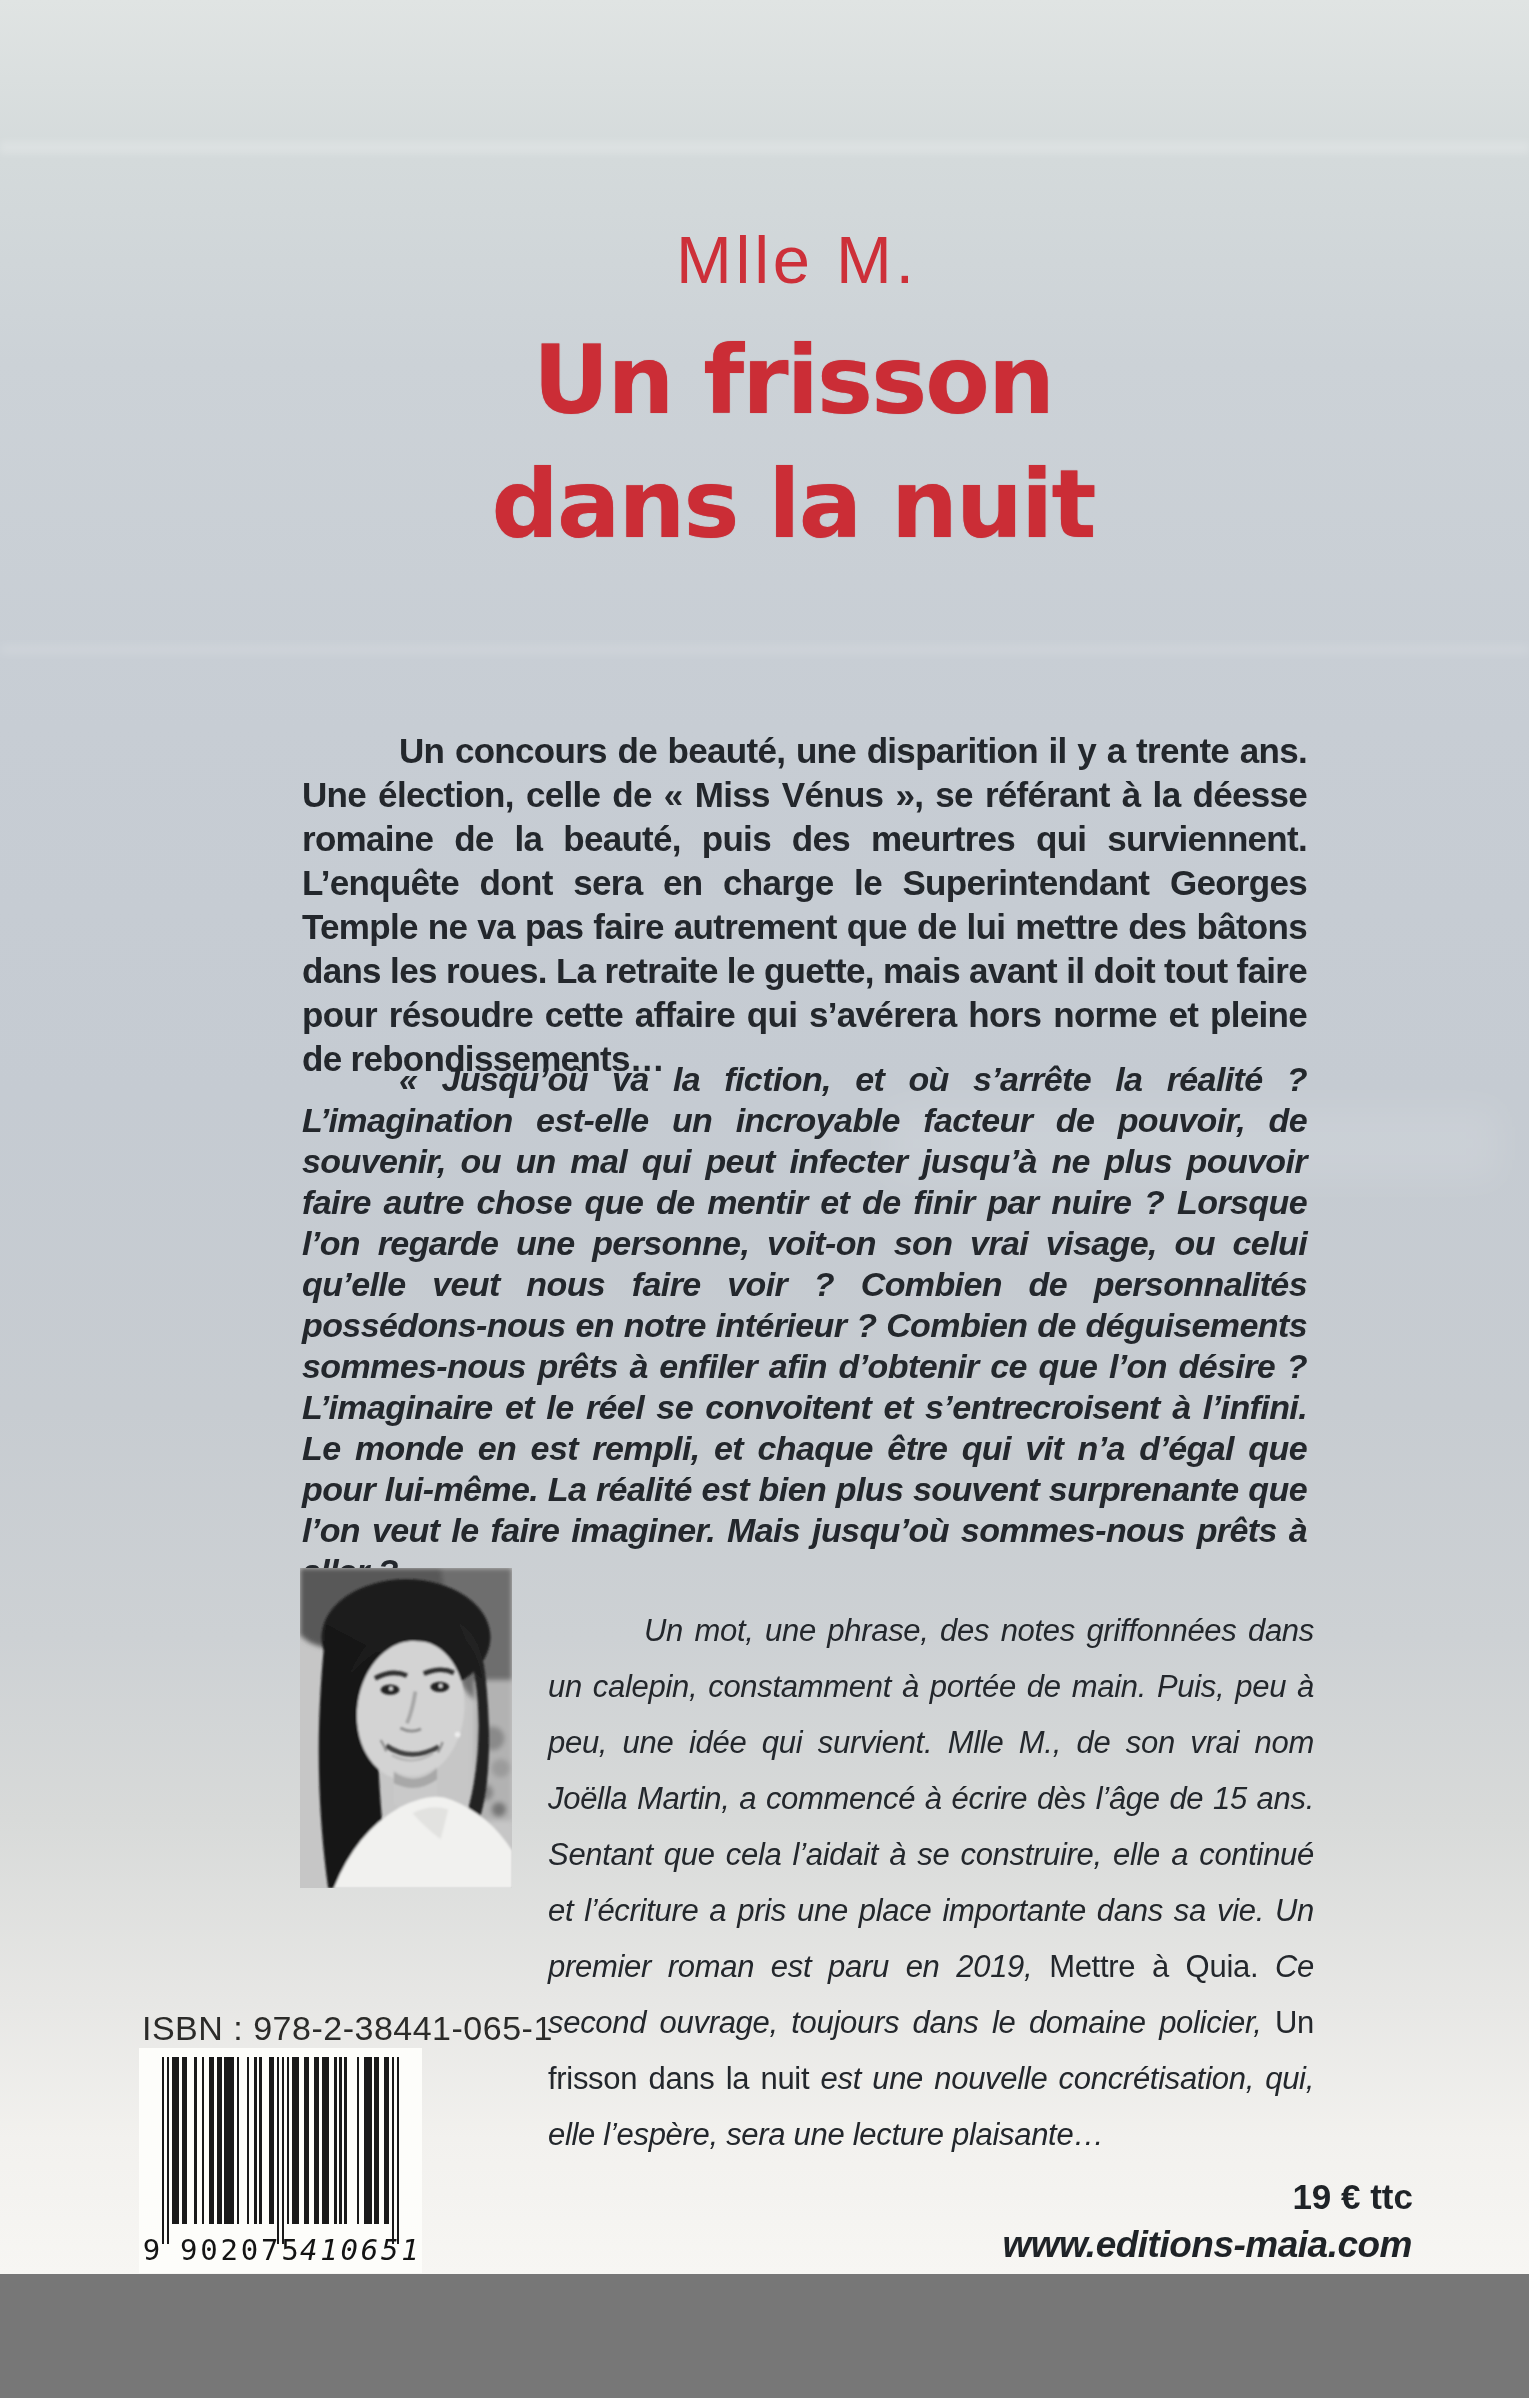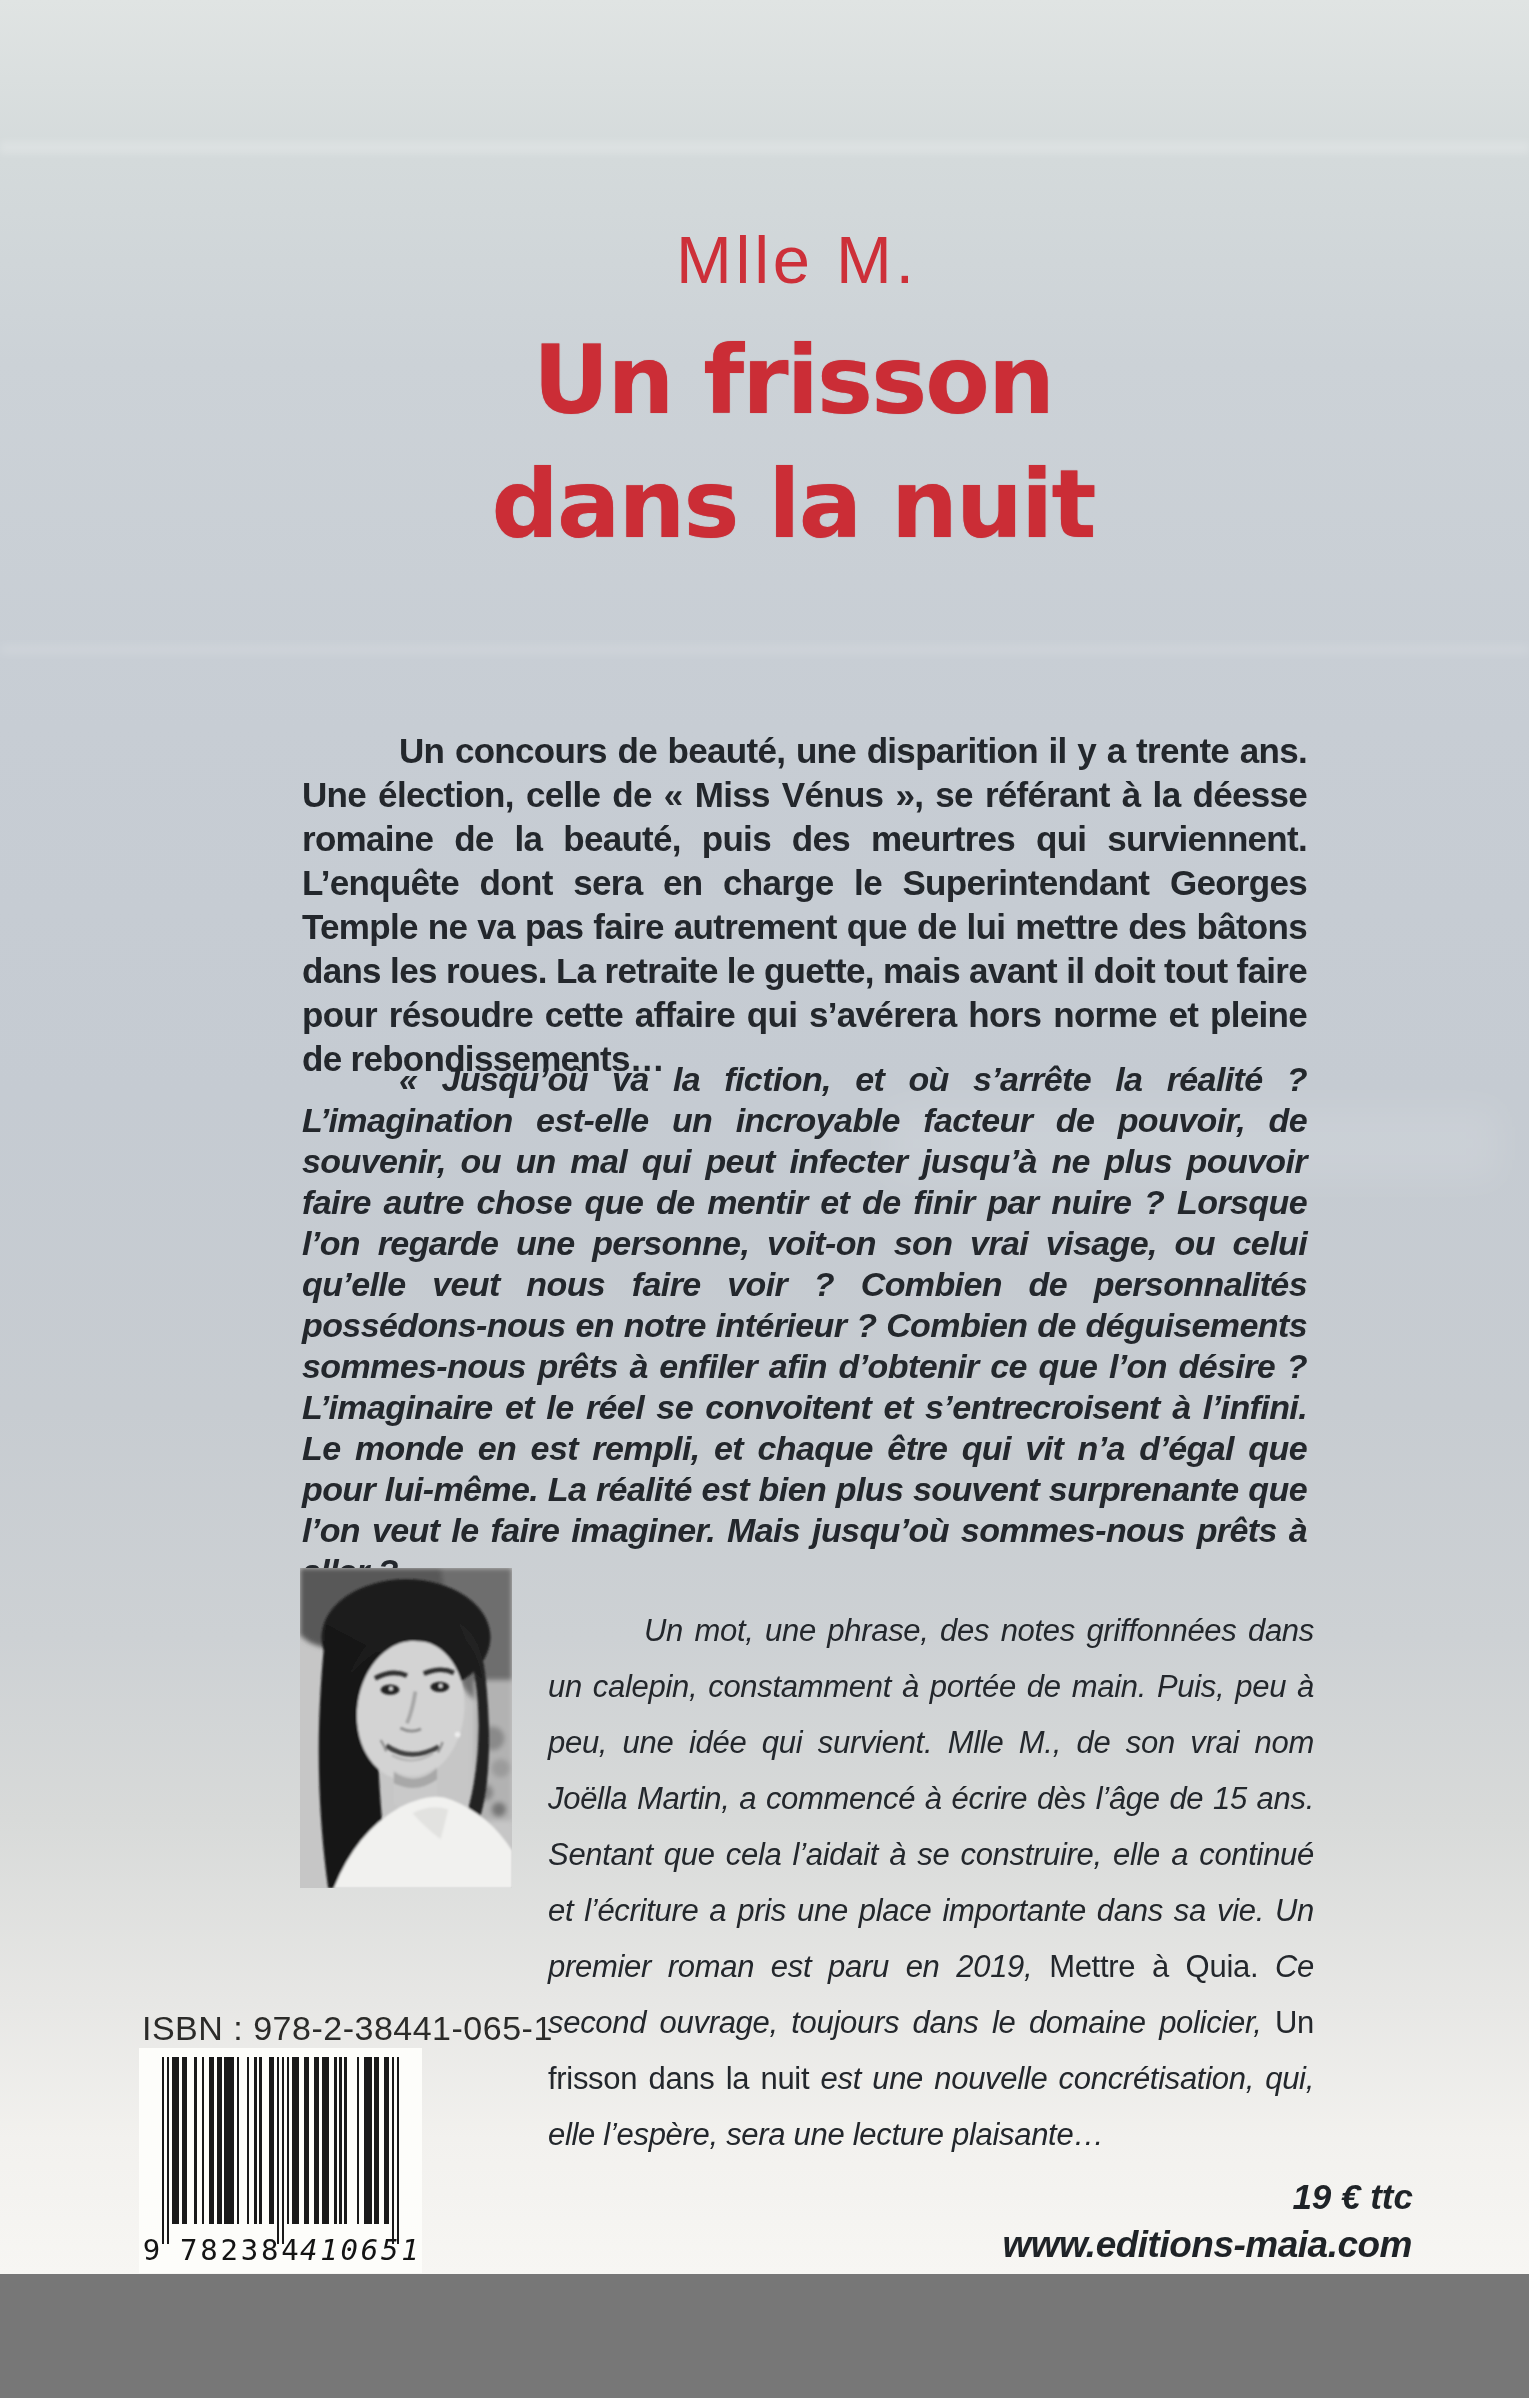--- a/index.html
+++ b/index.html
@@ -70,21 +70,21 @@
     position:absolute; left:0; bottom:5.6px; width:100%; height:34px;
     font-family:"DejaVu Sans Mono", monospace; font-size:29px; color:#141414;
   }
   .digits span { position:absolute; bottom:0; letter-spacing:2.8px; }
   .digits .d-lead { left:3.7px; }
   .digits .d-g1 { left:41px; }
   .digits .d-g2 { left:161px;font-style:italic; }
 
   .price {
     position:absolute; right:117px; top:2177px; text-align:right;
-    font-size:35px; font-weight:700; font-style:italic; color:#1f2327;
+    font-size:35px; font-weight:700; color:#1f2327;
   }
   .website {
     position:absolute; right:118px; top:2224px; text-align:right;
     font-size:37px; font-weight:700; font-style:italic; color:#1f2327; letter-spacing:-0.5px;
   }
 </style>
 </head>
 <body>
 
 <div class="cover">
@@ -250,21 +250,21 @@
         <div class="module"></div>
         <div class="module black"></div>
         <div class="module black"></div>
         <div class="module"></div>
         <div class="module black tall"></div>
         <div class="module"></div>
         <div class="module black tall"></div>
       </div>
     <div class="digits">
       <span class="d-lead">9</span>
-      <span class="d-g1">782384</span>
+      <span class="d-g1">902075</span>
       <span class="d-g2">410651</span>
     </div>
   </div>
 
   <div class="price">19 € ttc</div>
   <div class="website">www.editions-maia.com</div>
 </div>
 
 
 </body></html>

